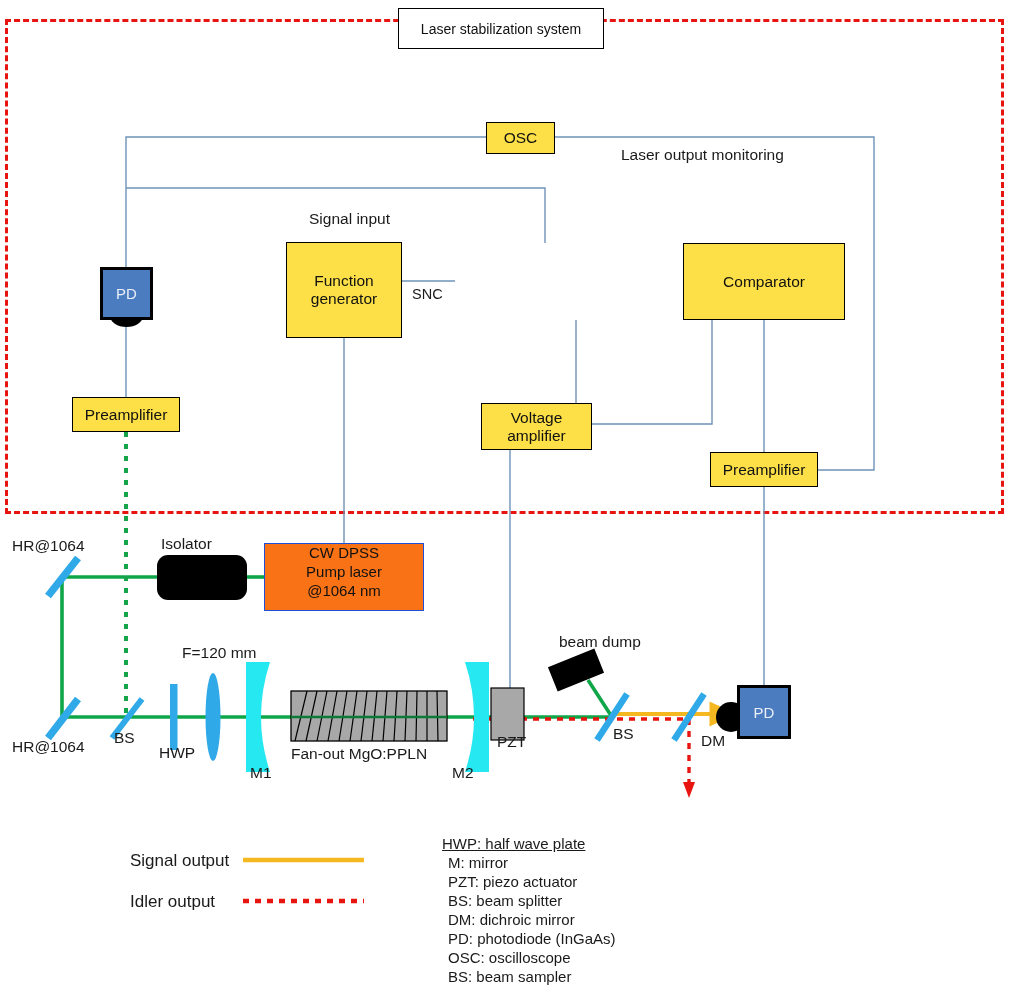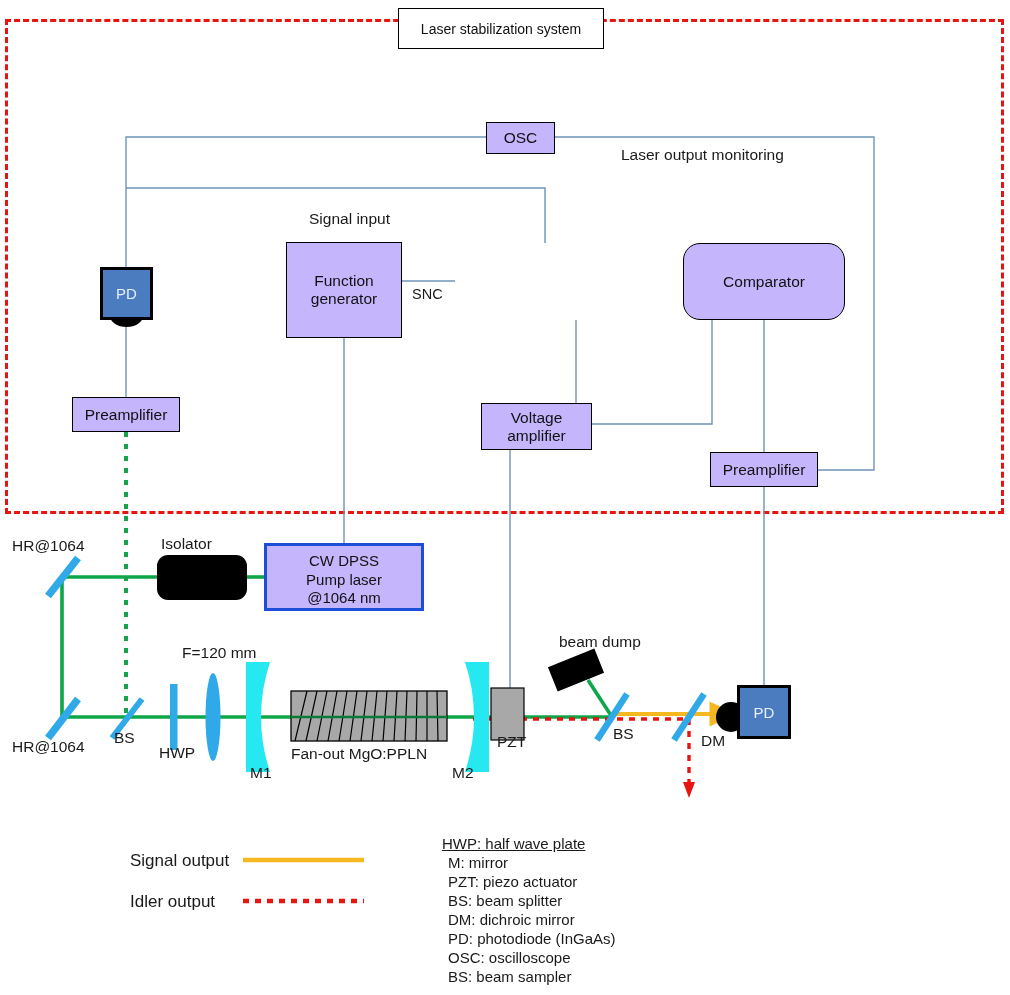--- a/index.html
+++ b/index.html
@@ -2,32 +2,32 @@
 <html><head>
 <meta charset="utf-8">
 <style>
   html,body{margin:0;padding:0;background:#ffffff;}
   body{width:1010px;height:995px;position:relative;overflow:hidden;
        font-family:"Liberation Sans","DejaVu Sans",sans-serif;color:#1a1a1a;}
   #root{position:absolute;left:0;top:0;width:1010px;height:995px;}
   svg.layer{position:absolute;left:0;top:0;width:1010px;height:995px;overflow:visible;}
 
   
-  .ebox{position:absolute;background:#c4b5fd;border:1px solid #000;
+  .ebox{position:absolute;background:#fde047;border:1px solid #000;
         display:flex;align-items:center;justify-content:center;text-align:center;
         font-size:15.5px;line-height:1.15;color:#111;box-sizing:border-box;}
 
   
   .pd{position:absolute;background:#4b7cbf;border:3px solid #000;box-sizing:border-box;
       display:flex;align-items:center;justify-content:center;color:#e9eef7;font-size:15px;z-index:5;}
   .pdcap{position:absolute;background:#000;border-radius:0 0 50% 50%;z-index:4;}
 
   
-  .pump{position:absolute;background:#c4b5fd;border:3px solid #1d4ed8;box-sizing:border-box;
-        display:flex;align-items:flex-end;justify-content:center;text-align:center;
+  .pump{position:absolute;background:#f97316;border:1px solid #1d4ed8;box-sizing:border-box;
+        display:flex;align-items:flex-start;justify-content:center;text-align:center;
         font-size:15px;line-height:1.25;color:#111;}
 
   
   .isolator{position:absolute;background:#000;border-radius:11px;}
 
   
   .lbl{position:absolute;font-size:15.5px;color:#1a1a1a;white-space:nowrap;}
   .lbl.sm{font-size:14.5px;}
 
   
@@ -167,21 +167,21 @@
   <div class="ebox" style="left:486px;top:122px;width:69px;height:32px;">
     <span>OSC</span>
   </div>
 
   <div class="ebox" style="left:286px;top:242px;width:116px;height:96px;white-space:pre-line;">
     <span>Function
 generator</span>
   </div>
 
 
-  <div class="ebox" style="left:683px;top:243px;width:162px;height:77px;border-radius:17px;">
+  <div class="ebox" style="left:683px;top:243px;width:162px;height:77px;">
     <span>Comparator</span>
   </div>
 
   <div class="ebox" style="left:481px;top:403px;width:111px;height:47px;white-space:pre-line;">
     <span>Voltage
 amplifier</span>
   </div>
 
   <div class="ebox" style="left:72px;top:397px;width:108px;height:35px;">
     <span>Preamplifier</span>

